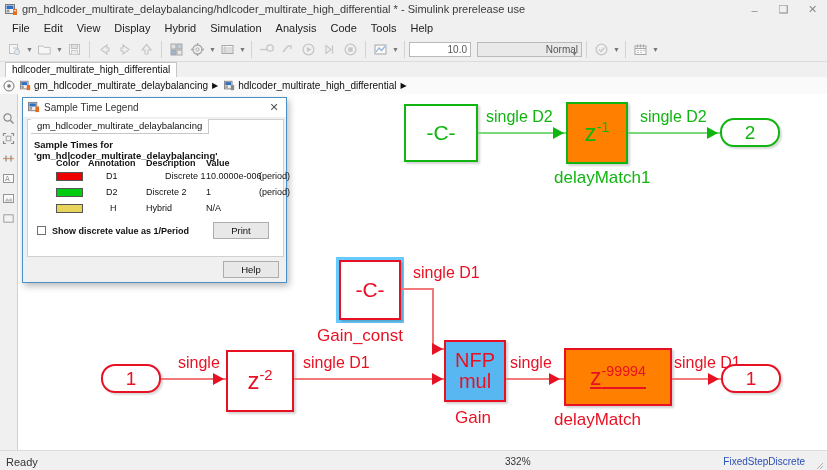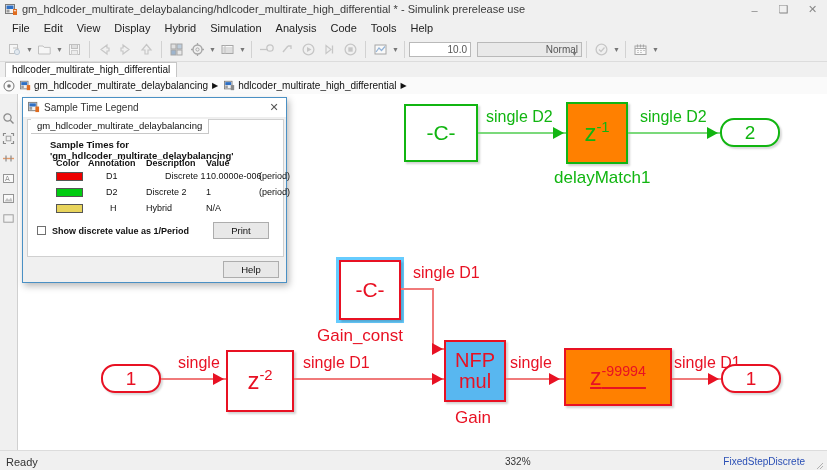--- a/index.html
+++ b/index.html
@@ -94,21 +94,21 @@
     border:1px solid #4a90c4;box-shadow:2px 3px 7px rgba(0,0,0,.28);box-sizing:border-box;}
   .dlg-title{height:19px;background:#fff;position:relative;border-bottom:1px solid #eee;}
   .dlg-ti{position:absolute;left:5px;top:3px;width:12px;height:12px;}
   .dlg-tt{position:absolute;left:21px;top:4px;font-size:10px;color:#333;}
   .dlg-x{position:absolute;right:4px;top:2px;width:16px;height:15px;display:flex;
     align-items:center;justify-content:center;color:#555;font-size:11px;}
   .dlg-body{position:absolute;left:4px;top:21px;width:257px;height:138px;background:#fff;
     border:1px solid #d0d0d0;box-sizing:border-box;}
   .dlg-tab{position:absolute;left:3px;top:-1px;height:15px;padding:1px 6px 0 6px;font-size:9.5px;
     background:#fff;border:1px solid #c8c8c8;border-top:none;border-left:none;color:#111;box-sizing:border-box;}
-  .dlg-head{position:absolute;left:6px;top:19px;font-size:9.5px;font-weight:bold;color:#111;margin-left:16px;}
+  .dlg-head{position:absolute;left:6px;top:19px;font-size:9.5px;font-weight:bold;color:#111;}
   .lg{position:absolute;font-size:9px;color:#111;}
   .lg.b{font-weight:bold;}
   .sw{position:absolute;width:27px;height:9px;border:1px solid #555;box-sizing:border-box;}
   .cb{position:absolute;width:9px;height:9px;border:1px solid #707070;background:#fff;box-sizing:border-box;}
   .dbtn{position:absolute;border:1px solid #adadad;background:#e8e8e8;font-size:9.5px;color:#111;
     display:flex;align-items:center;justify-content:center;box-sizing:border-box;}
 </style>
 </head>
 <body>
 
@@ -400,20 +400,21 @@
 
     <div class="wire" style="left:488px;top:284px;width:60px;height:2px;"></div>
     <div class="arrow" style="left:531px;top:279px;"></div>
     <div class="lbl red" style="left:492px;top:260px;">single</div>
 
     <div class="blk orange-red" style="left:546px;top:254px;width:108px;height:58px;font-size:23px;text-decoration:underline;">
       <span>
         <span>z</span><sup>-99994</sup>
       </span>
     </div>
+    <div class="lbl red name" style="left:536px;top:316px;">delayMatch</div>
 
     <div class="wire" style="left:654px;top:284px;width:50px;height:2px;"></div>
     <div class="arrow" style="left:690px;top:279px;"></div>
     <div class="lbl red" style="left:656px;top:260px;">single D1</div>
 
     <div class="port red" style="left:703px;top:270px;width:60px;height:29px;">1</div>
   </div>
 
   <div class="dlg">
     <div class="dlg-title">

